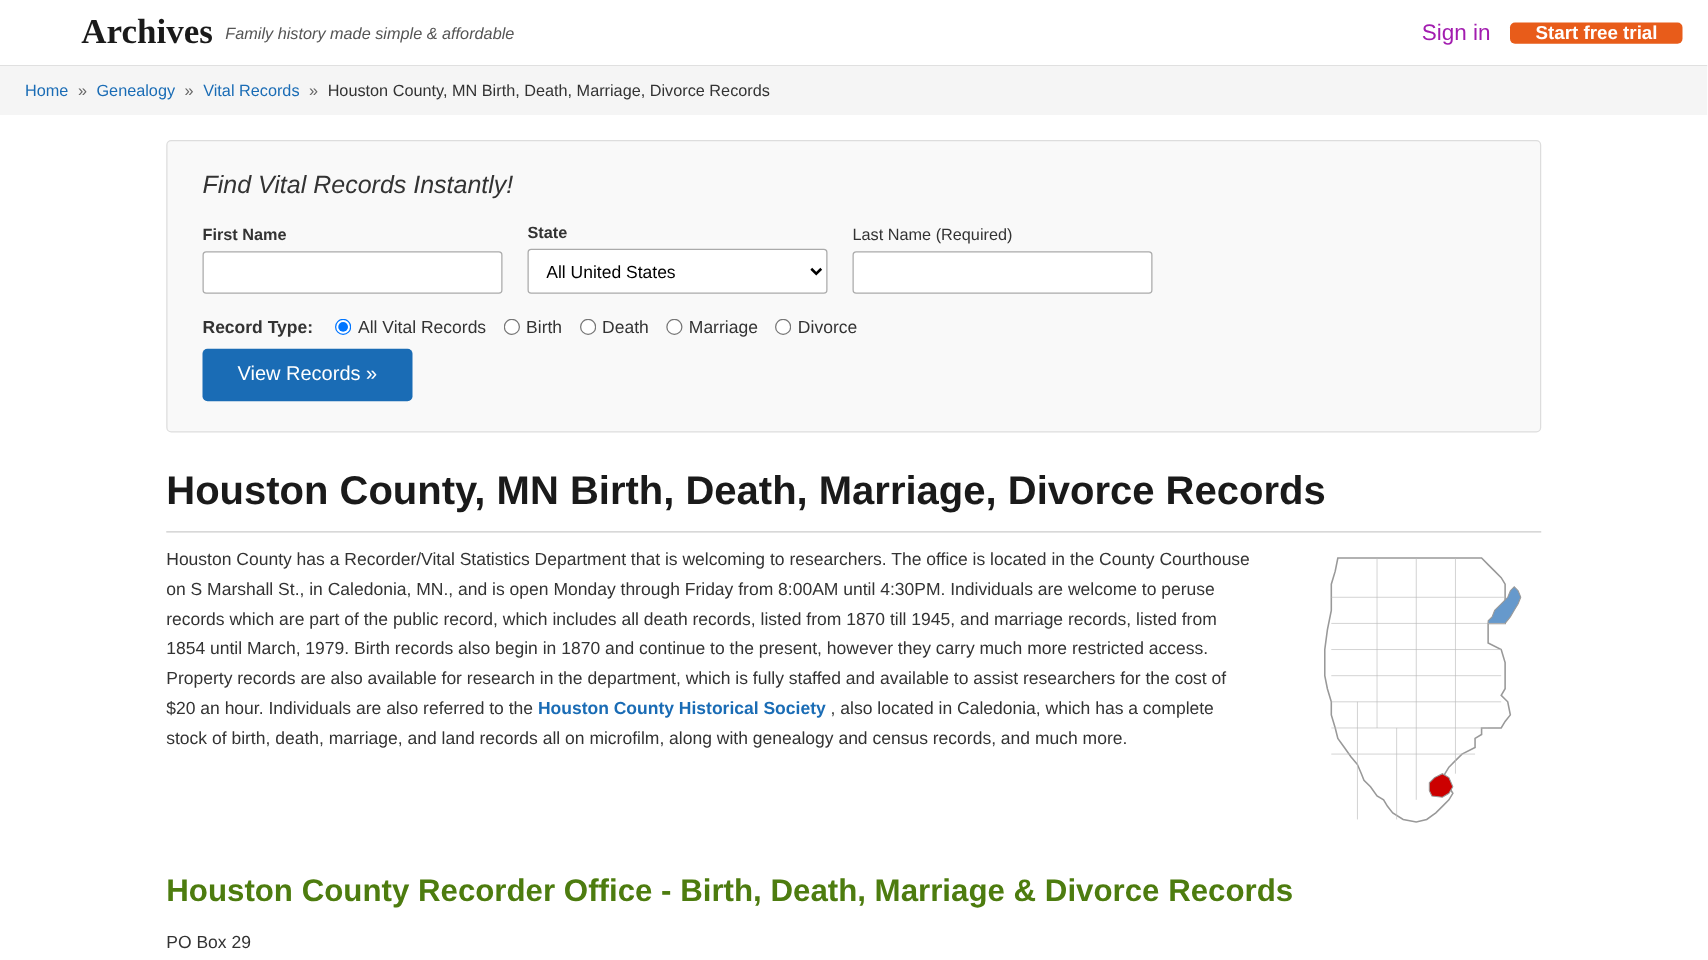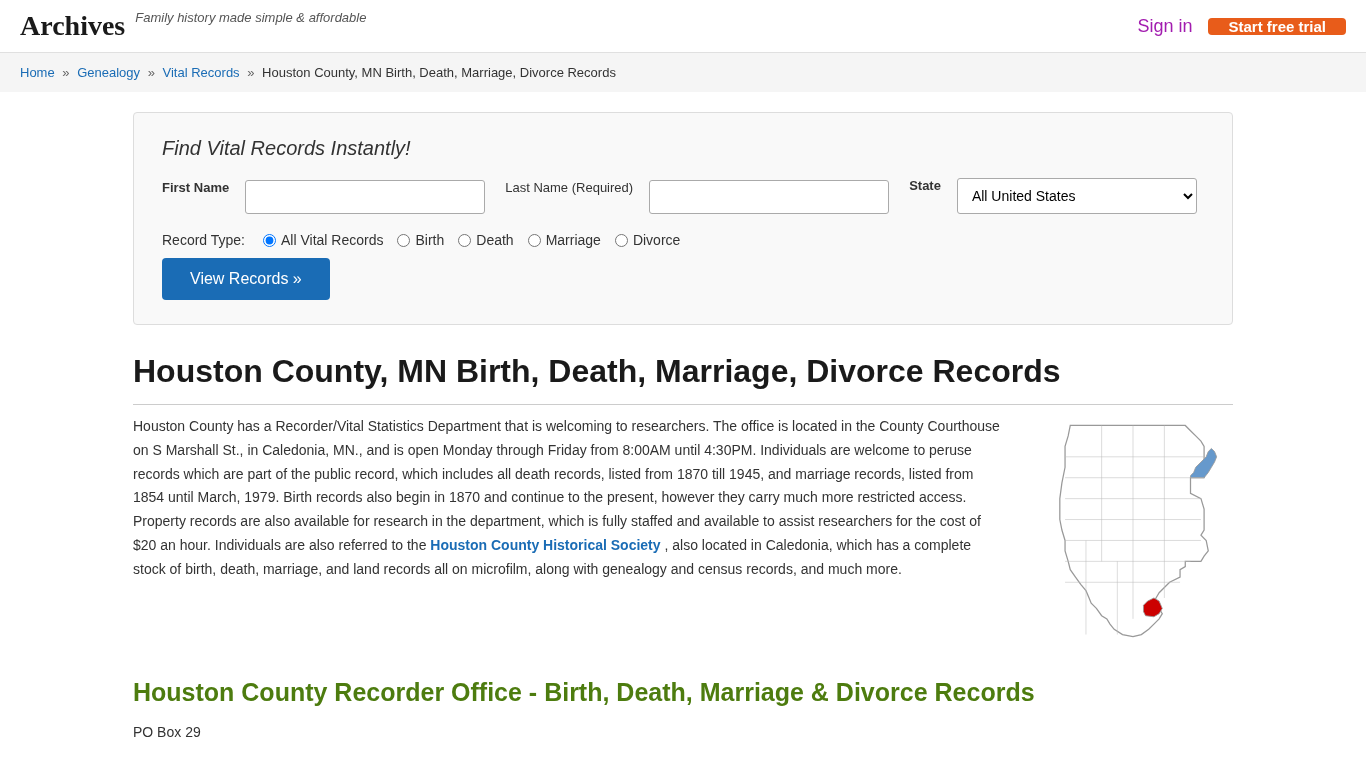--- a/index.html
+++ b/index.html
@@ -9,22 +9,23 @@
     .header {
       display: flex;
       align-items: center;
       justify-content: space-between;
       padding: 10px 20px;
       border-bottom: 1px solid #e0e0e0;
       background: #fff;
     }
     .header-left {
       display: flex;
-      align-items: flex-start;
+      align-items: center;
       gap: 10px;
+      margin-left: 45px;
     }
     .logo-archives {
       font-size: 28px;
       font-weight: bold;
       color: #1a1a1a;
       font-family: Georgia, serif;
     }
     .logo-tagline {
       font-size: 13px;
       color: #555;
@@ -90,21 +91,22 @@
       font-style: italic;
     }
     .search-fields {
       display: flex;
       gap: 20px;
       align-items: flex-end;
       margin-bottom: 18px;
     }
     .field-group {
       display: flex;
-      gap: 16px;
+      flex-direction: column;
+      gap: 6px;
     }
     .field-group label {
       font-size: 13px;
       font-weight: bold;
       color: #333;
     }
     .field-group label span {
       font-weight: normal;
     }
     .field-group input[type="text"] {
@@ -122,21 +124,21 @@
       width: 240px;
       background: #fff;
     }
     .record-type-row {
       display: flex;
       align-items: center;
       gap: 18px;
       margin-bottom: 4px;
     }
     .record-type-label {
-      font-weight: normal;
+      font-weight: bold;
       font-size: 14px;
     }
     .record-type-options {
       display: flex;
       align-items: center;
       gap: 14px;
     }
     .record-type-options label {
       display: flex;
       align-items: center;
@@ -242,30 +244,30 @@
 <div class="main-content">
 
   <div class="search-box">
     <div class="search-title">Find Vital Records Instantly!</div>
     <div class="search-fields">
       <div class="field-group">
         <label>First Name</label>
         <input type="text" style="">
       </div>
       <div class="field-group">
-        <label>
-          <span>Last Name</span> <span style="font-weight:normal;">(Required)</span>
-        </label>
-        <input type="text" style="">
-      </div>
-      <div class="field-group">
         <label>State</label>
         <select>
           <option>All United States</option>
         </select>
+      </div>
+      <div class="field-group">
+        <label>
+          <span>Last Name</span> <span style="font-weight:normal;">(Required)</span>
+        </label>
+        <input type="text" style="">
       </div>
     </div>
     <div class="record-type-row">
       <span class="record-type-label">Record Type:</span>
       <div class="record-type-options">
         <label>
           <input type="radio" name="record_type" value="all" checked="" style=""> All Vital Records
         </label>
         <label>
           <input type="radio" name="record_type" value="birth" style=""> Birth

